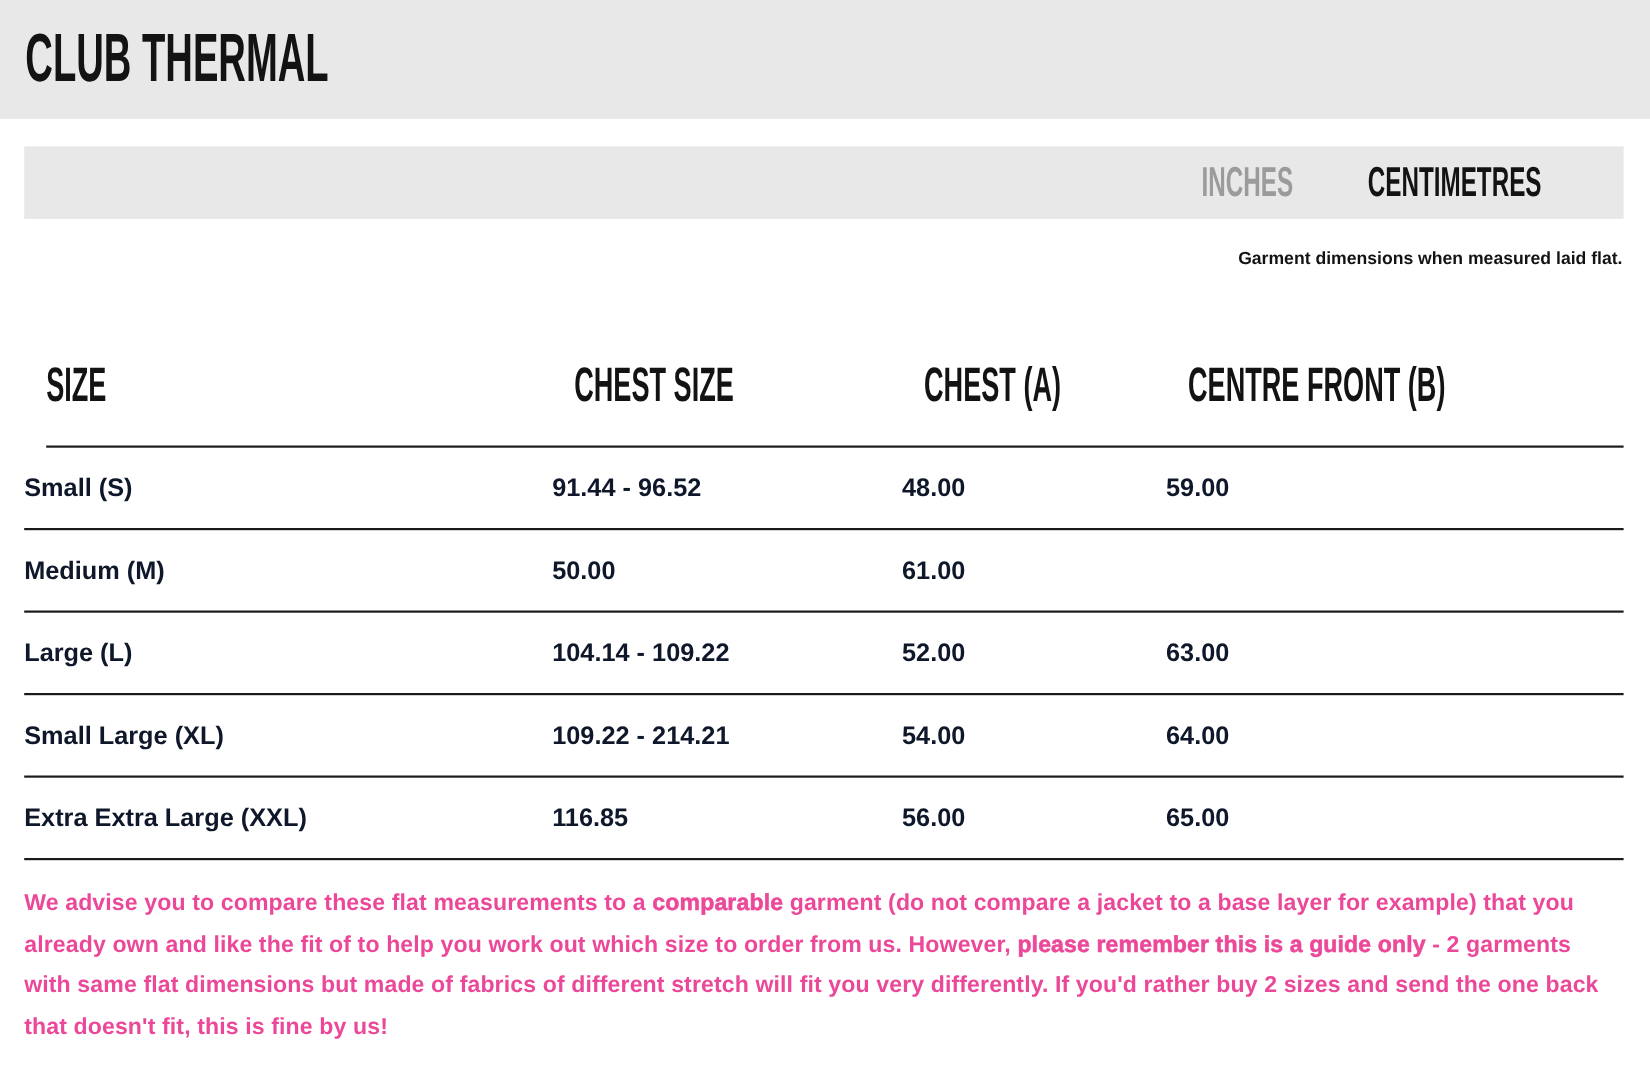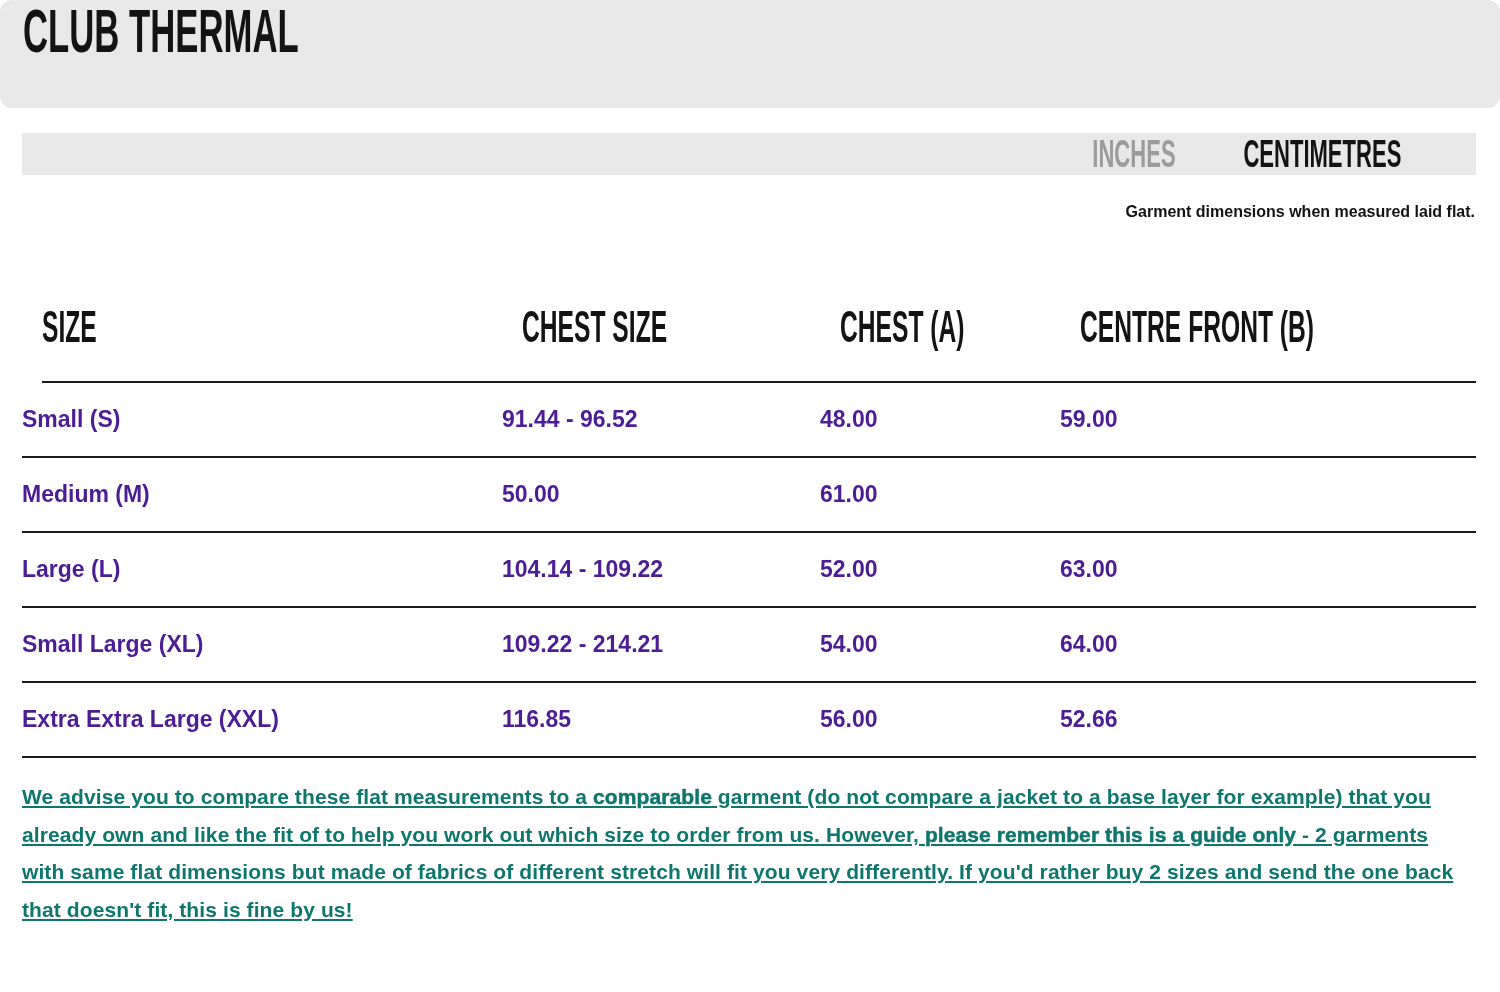--- a/index.html
+++ b/index.html
@@ -11,40 +11,39 @@
     color: #131313;
     overflow: hidden;
     position: relative;
   }
 
   
   .header-band {
     height: 108px;
     background: #e8e8e8;
     display: flex;
-    align-items: flex-start;
+    align-items: center;
     padding-left: 23px;
-    border-radius: 12px;
   }
   .page-title {
     font-size: 62px;
     font-weight: 800;
     line-height: 1;
     letter-spacing: 0px;
     white-space: nowrap;
     transform: scaleX(0.56);
     transform-origin: left center;
     color: #131313;
   }
 
   
   .toggle-bar {
     position: relative;
     margin: 25px 24px 0 22px;
-    height: 42px;
+    height: 66px;
     background: #e8e8e8;
   }
   .toggle-option {
     position: absolute;
     top: 50%;
     font-size: 38px;
     font-weight: 800;
     line-height: 1;
     white-space: nowrap;
     transform-origin: right center;
@@ -83,32 +82,31 @@
     transform: scaleX(0.56);
     transform-origin: left center;
     color: #131313;
   }
   .trow {
     height: 75px;
     align-items: center;
     border-bottom: 2px solid #1a1a1a;
     font-size: 23px;
     font-weight: 700;
-    color: #4c1d95;
+    color: #0f172a;
   }
 
   
   .advice {
     margin: 20px 26px 0 22px;
     font-size: 21px;
     line-height: 37.5px;
     font-weight: 600;
-    color: #0f766e;
+    color: #ec4899;
     letter-spacing: 0.1px;
-    text-decoration: underline;
   }
   .advice .seg-bold {
     font-weight: 800;
     -webkit-text-stroke: 0.5px currentColor;
   }
 </style>
 </head>
 <body>
 
 <div class="header-band">
@@ -154,17 +152,17 @@
     <span>Small Large (XL)</span>
     <span>109.22 - 214.21</span>
     <span>54.00</span>
     <span>64.00</span>
   </div>
 
   <div class="trow">
     <span>Extra Extra Large (XXL)</span>
     <span>116.85</span>
     <span>56.00</span>
-    <span>52.66</span>
+    <span>65.00</span>
   </div>
 </div>
 
 <p class="advice"><span>We advise you to compare these flat measurements to a </span><span class="seg-bold">comparable</span><span> garment (do not compare a jacket to a base layer for example) that you already own and like the fit of to help you work out which size to order from us. However, </span><span class="seg-bold">please remember this is a guide only</span><span> - 2 garments with same flat dimensions but made of fabrics of different stretch will fit you very differently. If you'd rather buy 2 sizes and send the one back that doesn't fit, this is fine by us!</span></p>
 
 </body></html>

